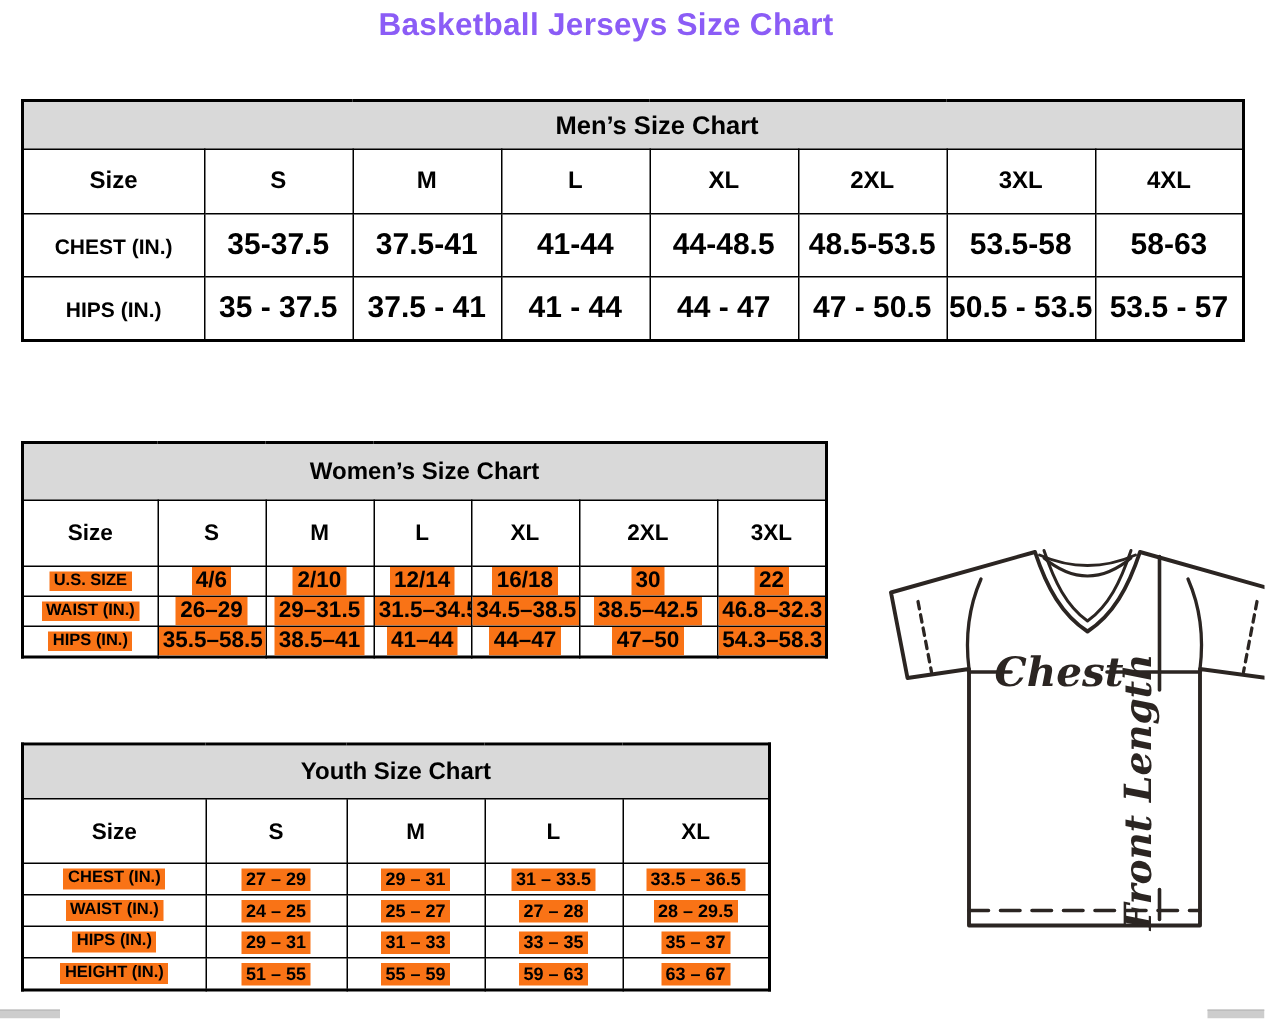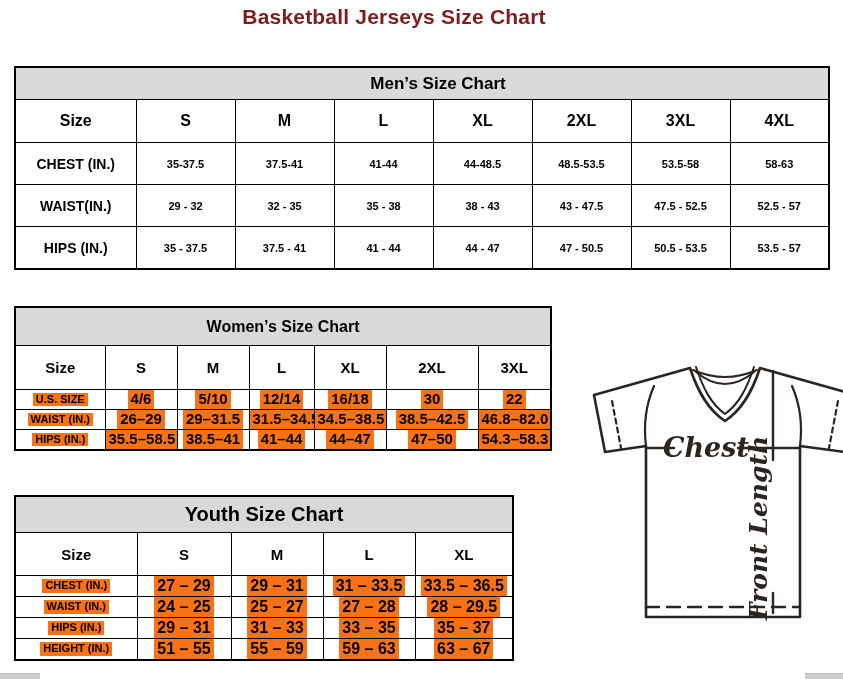--- a/index.html
+++ b/index.html
@@ -1,49 +1,49 @@
 <!DOCTYPE html>
 <html><head>
 <meta charset="utf-8">
 <style>
   html,body{margin:0;padding:0;}
   body{
     width:843px;height:679px;position:relative;background:#ffffff;
     font-family:"Liberation Sans",sans-serif;overflow:hidden;
   }
   .page-title{
-    position:absolute;left:4px;top:5px;width:780px;text-align:center;
-    font-size:21px;font-weight:bold;color:#7f1d1d;letter-spacing:0.2px;
+    position:absolute;left:14px;top:5px;width:780px;text-align:center;
+    font-size:21px;font-weight:bold;color:#8b5cf6;letter-spacing:0.2px;
   }
   table.size-table{
     border-collapse:collapse;table-layout:fixed;position:absolute;
     border:2px solid #000;background:#fff;
   }
   table.size-table td{
     border:1.5px solid #000;text-align:center;vertical-align:middle;
     font-weight:bold;color:#000;padding:0;overflow:hidden;white-space:nowrap;
   }
   td.tbl-title{background:#d9d9d9;font-size:17px;}
   
   #mens{left:14px;top:66px;width:815px;}
   #mens td.size-row{height:42px;font-size:16px;}
-  #mens td.data-row{height:41px;font-size:11px;}
+  #mens td.data-row{height:41px;font-size:20px;}
   #mens td.row-label{font-size:14px;}
   #mens td.tbl-title{height:31px;padding-left:32px;}
   
-  #womens{left:14px;top:306px;width:536px;}
+  #womens{left:14px;top:294px;width:536px;}
   #womens td.tbl-title{height:37px;font-size:16px;}
   #womens td.size-row{height:43px;font-size:15px;}
   #womens td.data-row{height:19px;font-size:15px;}
   #womens td.row-label{font-size:11px;}
   
   #youth{left:14px;top:495px;width:498px;}
-  #youth td.tbl-title{height:35px;font-size:20px;margin-left:27px;}
+  #youth td.tbl-title{height:35px;font-size:16px;margin-left:27px;}
   #youth td.size-row{height:42px;font-size:15px;}
-  #youth td.data-row{height:20px;font-size:16px;}
+  #youth td.data-row{height:20px;font-size:12px;}
   #youth td.row-label{font-size:11px;}
   
   .hl{background:#f97316;padding:0 3px;display:inline-block;line-height:1.25;}
   
   .jersey-wrap{position:absolute;left:584px;top:360px;width:286px;height:262px;}
   
   .sb-btn{position:absolute;bottom:0;height:5px;background:#cdcdcd;border-top:1px solid #bdbdbd;}
   .sb-left{left:0;width:40px;}
   .sb-right{right:0;width:38px;}
 </style>
@@ -79,30 +79,20 @@
   </tr>
   <tr>
     <td class="data-row row-label">CHEST (IN.)</td>
     <td class="data-row">35-37.5</td>
     <td class="data-row">37.5-41</td>
     <td class="data-row">41-44</td>
     <td class="data-row">44-48.5</td>
     <td class="data-row">48.5-53.5</td>
     <td class="data-row">53.5-58</td>
     <td class="data-row">58-63</td>
-  </tr>
-  <tr>
-    <td class="data-row row-label">WAIST(IN.)</td>
-    <td class="data-row">29 - 32</td>
-    <td class="data-row">32 - 35</td>
-    <td class="data-row">35 - 38</td>
-    <td class="data-row">38 - 43</td>
-    <td class="data-row">43 - 47.5</td>
-    <td class="data-row">47.5 - 52.5</td>
-    <td class="data-row">52.5 - 57</td>
   </tr>
   <tr>
     <td class="data-row row-label">HIPS (IN.)</td>
     <td class="data-row">35 - 37.5</td>
     <td class="data-row">37.5 - 41</td>
     <td class="data-row">41 - 44</td>
     <td class="data-row">44 - 47</td>
     <td class="data-row">47 - 50.5</td>
     <td class="data-row">50.5 - 53.5</td>
     <td class="data-row">53.5 - 57</td>
@@ -129,34 +119,34 @@
     <td class="size-row">S</td>
     <td class="size-row">M</td>
     <td class="size-row">L</td>
     <td class="size-row">XL</td>
     <td class="size-row">2XL</td>
     <td class="size-row">3XL</td>
   </tr>
   <tr>
     <td class="data-row row-label"><span class="hl">U.S. SIZE</span></td>
     <td class="data-row"><span class="hl">4/6</span></td>
-    <td class="data-row"><span class="hl">5/10</span></td>
+    <td class="data-row"><span class="hl">2/10</span></td>
     <td class="data-row"><span class="hl">12/14</span></td>
     <td class="data-row"><span class="hl">16/18</span></td>
     <td class="data-row"><span class="hl">30</span></td>
     <td class="data-row"><span class="hl">22</span></td>
   </tr>
   <tr>
     <td class="data-row row-label"><span class="hl">WAIST (IN.)</span></td>
     <td class="data-row"><span class="hl">26–29</span></td>
     <td class="data-row"><span class="hl">29–31.5</span></td>
     <td class="data-row"><span class="hl">31.5–34.5</span></td>
     <td class="data-row"><span class="hl">34.5–38.5</span></td>
     <td class="data-row"><span class="hl">38.5–42.5</span></td>
-    <td class="data-row"><span class="hl">46.8–82.0</span></td>
+    <td class="data-row"><span class="hl">46.8–32.3</span></td>
   </tr>
   <tr>
     <td class="data-row row-label"><span class="hl">HIPS (IN.)</span></td>
     <td class="data-row"><span class="hl">35.5–58.5</span></td>
     <td class="data-row"><span class="hl">38.5–41</span></td>
     <td class="data-row"><span class="hl">41–44</span></td>
     <td class="data-row"><span class="hl">44–47</span></td>
     <td class="data-row"><span class="hl">47–50</span></td>
     <td class="data-row"><span class="hl">54.3–58.3</span></td>
   </tr>

